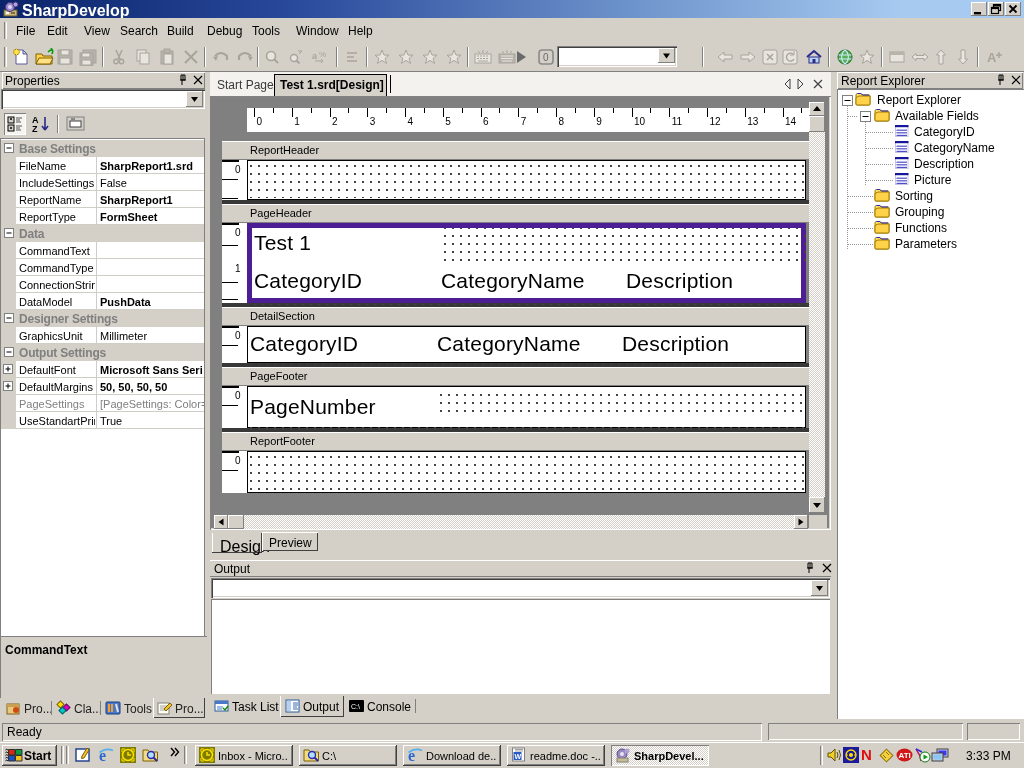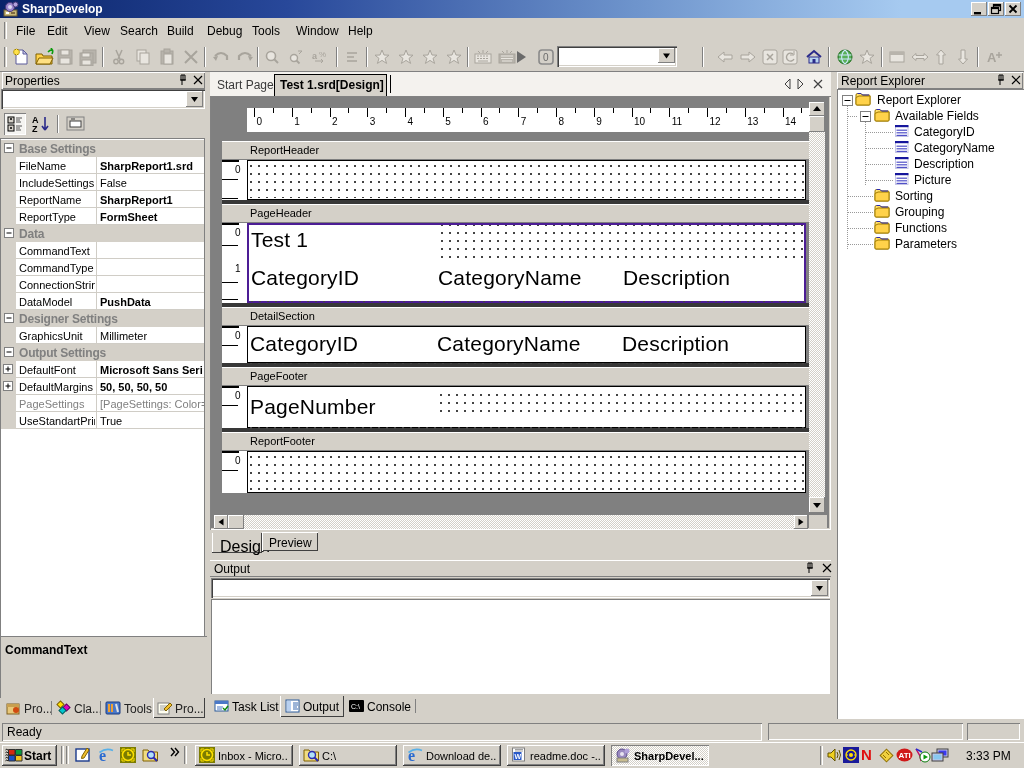--- a/index.html
+++ b/index.html
@@ -21,21 +21,21 @@
  <div class="abs" style="left:3px;top:1px;width:16px;height:16px">
   <svg width="16" height="16" viewBox="0 0 16 16">
         <rect x="1" y="9" width="13" height="6" fill="#c8b87a" stroke="#6a5a30"></rect>
         <circle cx="7" cy="6" r="4.5" fill="#9a86cc" stroke="#4a3a7a"></circle>
         <circle cx="7" cy="6" r="2" fill="#e0d8f0"></circle>
         <circle cx="12.5" cy="3.5" r="2.5" fill="#b0a0dc" stroke="#4a3a7a"></circle>
         <rect x="3" y="11" width="3" height="2" fill="#fff"></rect>
         <rect x="8" y="11" width="4" height="2" fill="#806a40"></rect>
       </svg>
  </div>
- <div class="abs" style="left:22px;top:2px;font-weight:bold;color:#fff;font-size:12px">SharpDevelop</div>
+ <div class="abs" style="left:22px;top:2px;font-weight:bold;color:#fff;font-size:16px">SharpDevelop</div>
  <div class="abs rz2" style="left:971px;top:2px;width:16px;height:14px;background:#d4d0c8">
       <svg width="16" height="14" viewBox="0 0 16 14">
         <rect x="3" y="10" width="7" height="2.4" fill="#000"></rect>
       </svg>
     </div>
  <div class="abs rz2" style="left:988px;top:2px;width:16px;height:14px;background:#d4d0c8">
       <svg width="16" height="14" viewBox="0 0 16 14">
         <rect x="5.5" y="2.5" width="7" height="6" fill="none" stroke="#000" stroke-width="1.2"></rect>
         <rect x="5.5" y="2.5" width="7" height="2" fill="#000"></rect>
         <rect x="3.5" y="5.5" width="7" height="6" fill="#d4d0c8" stroke="#000" stroke-width="1.2"></rect>
@@ -749,21 +749,21 @@
       </div>
       <div style="position:relative;width:587px;height:80px;background:#808080">
         <div class="abs" style="left:0;top:0;width:25px;height:80px;background:#fff">
           <div class="abs" style="left:0;top:0;width:17px;height:2px;background:#000"></div>
           <div class="abs" style="left:13px;top:4px;font-size:10px">0</div>
           <div class="abs" style="left:0;top:22px;width:16px;height:1px;background:#000"></div>
           <div class="abs" style="left:13px;top:40px;font-size:10px">1</div>
           <div class="abs" style="left:0;top:59px;width:16px;height:1px;background:#000"></div>
           <div class="abs" style="left:0;top:76px;width:16px;height:1px;background:#000"></div>
         </div>
-        <div class="abs" style="left:25px;top:0;width:559px;height:80px;background:#fff;border:2px solid #4c1d95">
+        <div class="abs" style="left:25px;top:0;width:559px;height:80px;background:#fff;border:5px solid #4c1d95">
           <div class="dots abs" style="left:190px;top:0;width:366px;height:34px"></div>
           <div class="dots abs" style="left:0;top:70px;width:556px;height:7px;background-position:7px 3px"></div>
           <div class="abs bigtxt" style="left:2px;top:3px">Test 1</div>
           <div class="abs bigtxt" style="left:2px;top:41px">CategoryID</div>
           <div class="abs bigtxt" style="left:189px;top:41px">CategoryName</div>
           <div class="abs bigtxt" style="left:374px;top:41px">Description</div>
         </div>
       </div>
       <div style="width:587px;height:4px;background:#383838"></div>
       <div style="position:relative;width:587px;height:19px" class="bandtitle">

